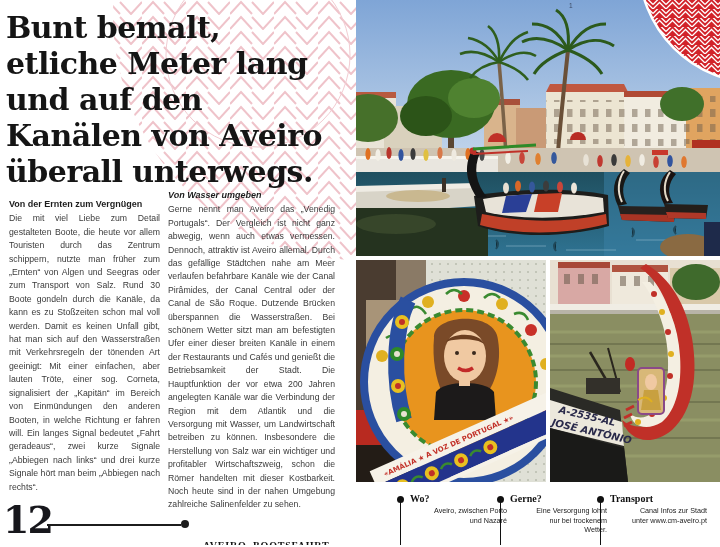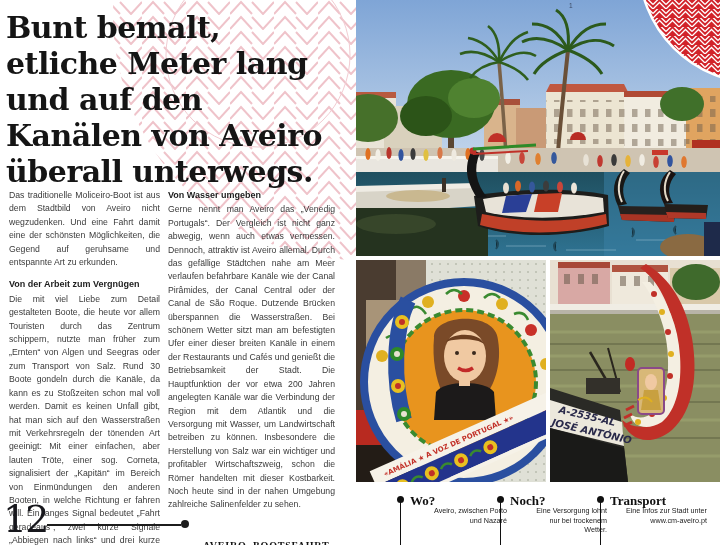--- a/index.html
+++ b/index.html
@@ -10,43 +10,43 @@
   .headline{position:absolute;left:6px;top:10px;width:348px;
             font-family:"DejaVu Serif",serif;font-weight:bold;
             font-size:30px;line-height:36px;letter-spacing:-0.5px;
             color:#151515;white-space:pre-line;}
   .col{position:absolute;top:189px;font-size:8.7px;line-height:13.4px;
        color:#3a3a3a;text-align:justify;}
   .col1{left:9px;width:151px;}
   .col2{left:168px;width:167px;}
   .col p{margin:0 0 0 0;}
   .col .subhead{font-weight:bold;color:#1d1d1d;font-size:9px;margin:9px 0 1px 0;text-align:left;}
-  .col2 .subhead{margin-top:0;}
+  .col2 .subhead{margin-top:0;font-style:italic;}
   .page-number{position:absolute;left:3px;top:497px;
-               font-family:"DejaVu Serif",serif;font-weight:normal;font-size:38px;
+               font-family:"DejaVu Serif",serif;font-weight:bold;font-size:38px;
                color:#17171c;letter-spacing:-2px;}
   .footer-line{position:absolute;left:47px;top:524px;width:134px;height:1.6px;background:#1c1c1c;}
   .footer-dot{position:absolute;left:181px;top:520px;width:8px;height:8px;border-radius:50%;background:#1c1c1c;}
   .footer-label{position:absolute;left:203px;top:540px;
                 font-family:"Liberation Serif",serif;font-weight:bold;
                 font-size:10px;letter-spacing:0.8px;color:#141414;}
   
   .photo{position:absolute;overflow:hidden;background:#9db6d2;}
   .photo svg{display:block;}
   .photo-main{left:356px;top:0;width:364px;height:256px;}
   .photo-bl{left:356px;top:260px;width:190px;height:222px;background:#d9dad0;}
   .photo-br{left:550px;top:260px;width:170px;height:222px;background:#8a8e62;}
   .red-pattern{position:absolute;left:640px;top:0;width:80px;height:86px;}
   .photo-marker{position:absolute;left:569px;top:2px;font-size:6.5px;color:#3c4a63;}
   
   .info-item{position:absolute;top:493px;width:96px;height:54px;}
   .info-dot{position:absolute;left:0;top:3px;width:7px;height:7px;border-radius:50%;background:#101010;}
   .info-vline{position:absolute;left:3px;top:8px;width:1.2px;height:46px;background:#101010;}
   .info-title{position:absolute;left:13px;top:0;font-family:"Liberation Serif",serif;
-              font-weight:bold;font-size:13px;color:#101010;text-align:right;}
+              font-weight:bold;font-size:10px;color:#101010;text-align:right;}
   .info-text{position:absolute;left:28px;top:13px;width:82px;
              font-size:7.2px;line-height:9.6px;color:#222;text-align:right;}
 </style>
 </head>
 <body>
 
 <div class="spread">
 
   <svg class="pink-pattern" width="258" height="262">
     <defs>
@@ -59,22 +59,21 @@
     <circle cx="160" cy="55" r="92" fill="none" stroke="#f2ccd2" stroke-width="1"></circle>
   </svg>
 
   <div class="headline">Bunt bemalt,
 etliche Meter lang
 und auf den
 Kanälen von Aveiro
 überall unterwegs.</div>
 
   <div class="col col1">
-    <p>Das traditionelle Moliceiro-Boot ist aus dem Stadtbild von Aveiro nicht wegzudenken. Und eine Fahrt damit eine der schönsten Möglichkeiten, die Gegend auf geruhsame und entspannte Art zu erkunden.</p>
-    <p class="subhead">Von der Arbeit zum Vergnügen</p>
+    <p class="subhead">Von der Ernten zum Vergnügen</p>
     <p>Die mit viel Liebe zum Detail gestalteten Boote, die heute vor allem Touristen durch das Zentrum schippern, nutzte man früher zum „Ernten“ von Algen und Seegras oder zum Transport von Salz. Rund 30 Boote gondeln durch die Kanäle, da kann es zu Stoßzeiten schon mal voll werden. Damit es keinen Unfall gibt, hat man sich auf den Wasserstraßen mit Verkehrsregeln der tönenden Art geeinigt: Mit einer einfachen, aber lauten Tröte, einer sog. Corneta, signalisiert der „Kapitän“ im Bereich von Einmündungen den anderen Booten, in welche Richtung er fahren will. Ein langes Signal bedeutet „Fahrt geradeaus“, zwei kurze Signale „Abbiegen nach links“ und drei kurze Signale hört man beim „Abbiegen nach rechts“.</p>
   </div>
 
   <div class="col col2">
     <p class="subhead">Von Wasser umgeben</p>
     <p>Gerne nennt man Aveiro das „Venedig Portugals“. Der Vergleich ist nicht ganz abwegig, wenn auch etwas vermessen. Dennoch, attraktiv ist Aveiro allemal. Durch das gefällige Städtchen nahe am Meer verlaufen befahrbare Kanäle wie der Canal Pirâmides, der Canal Central oder der Canal de São Roque. Dutzende Brücken überspannen die Wasserstraßen. Bei schönem Wetter sitzt man am befestigten Ufer einer dieser breiten Kanäle in einem der Restaurants und Cafés und genießt die Betriebsamkeit der Stadt. Die Hauptfunktion der vor etwa 200 Jahren angelegten Kanäle war die Verbindung der Region mit dem Atlantik und die Versorgung mit Wasser, um Landwirtschaft betreiben zu können. Insbesondere die Herstellung von Salz war ein wichtiger und profitabler Wirtschaftszweig, schon die Römer handelten mit dieser Kostbarkeit. Noch heute sind in der nahen Umgebung zahlreiche Salinenfelder zu sehen.</p>
   </div>
 
   <div class="page-number">12</div>
   <div class="footer-line"></div>
@@ -401,23 +400,23 @@
 
   <div class="info-item" style="left:397px">
     <span class="info-dot"></span>
     <span class="info-vline"></span>
     <div class="info-title">Wo?</div>
     <div class="info-text">Aveiro, zwischen Porto und Nazaré</div>
   </div>
   <div class="info-item" style="left:497px">
     <span class="info-dot"></span>
     <span class="info-vline"></span>
-    <div class="info-title">Noch?</div>
+    <div class="info-title">Gerne?</div>
     <div class="info-text">Eine Versorgung lohnt nur bei trockenem Wetter.</div>
   </div>
   <div class="info-item" style="left:597px">
     <span class="info-dot"></span>
     <span class="info-vline"></span>
     <div class="info-title">Transport</div>
-    <div class="info-text">Eine Infos zur Stadt unter www.cm-aveiro.pt</div>
+    <div class="info-text">Canal Infos zur Stadt unter www.cm-aveiro.pt</div>
   </div>
 
 </div>
 
 </body></html>

